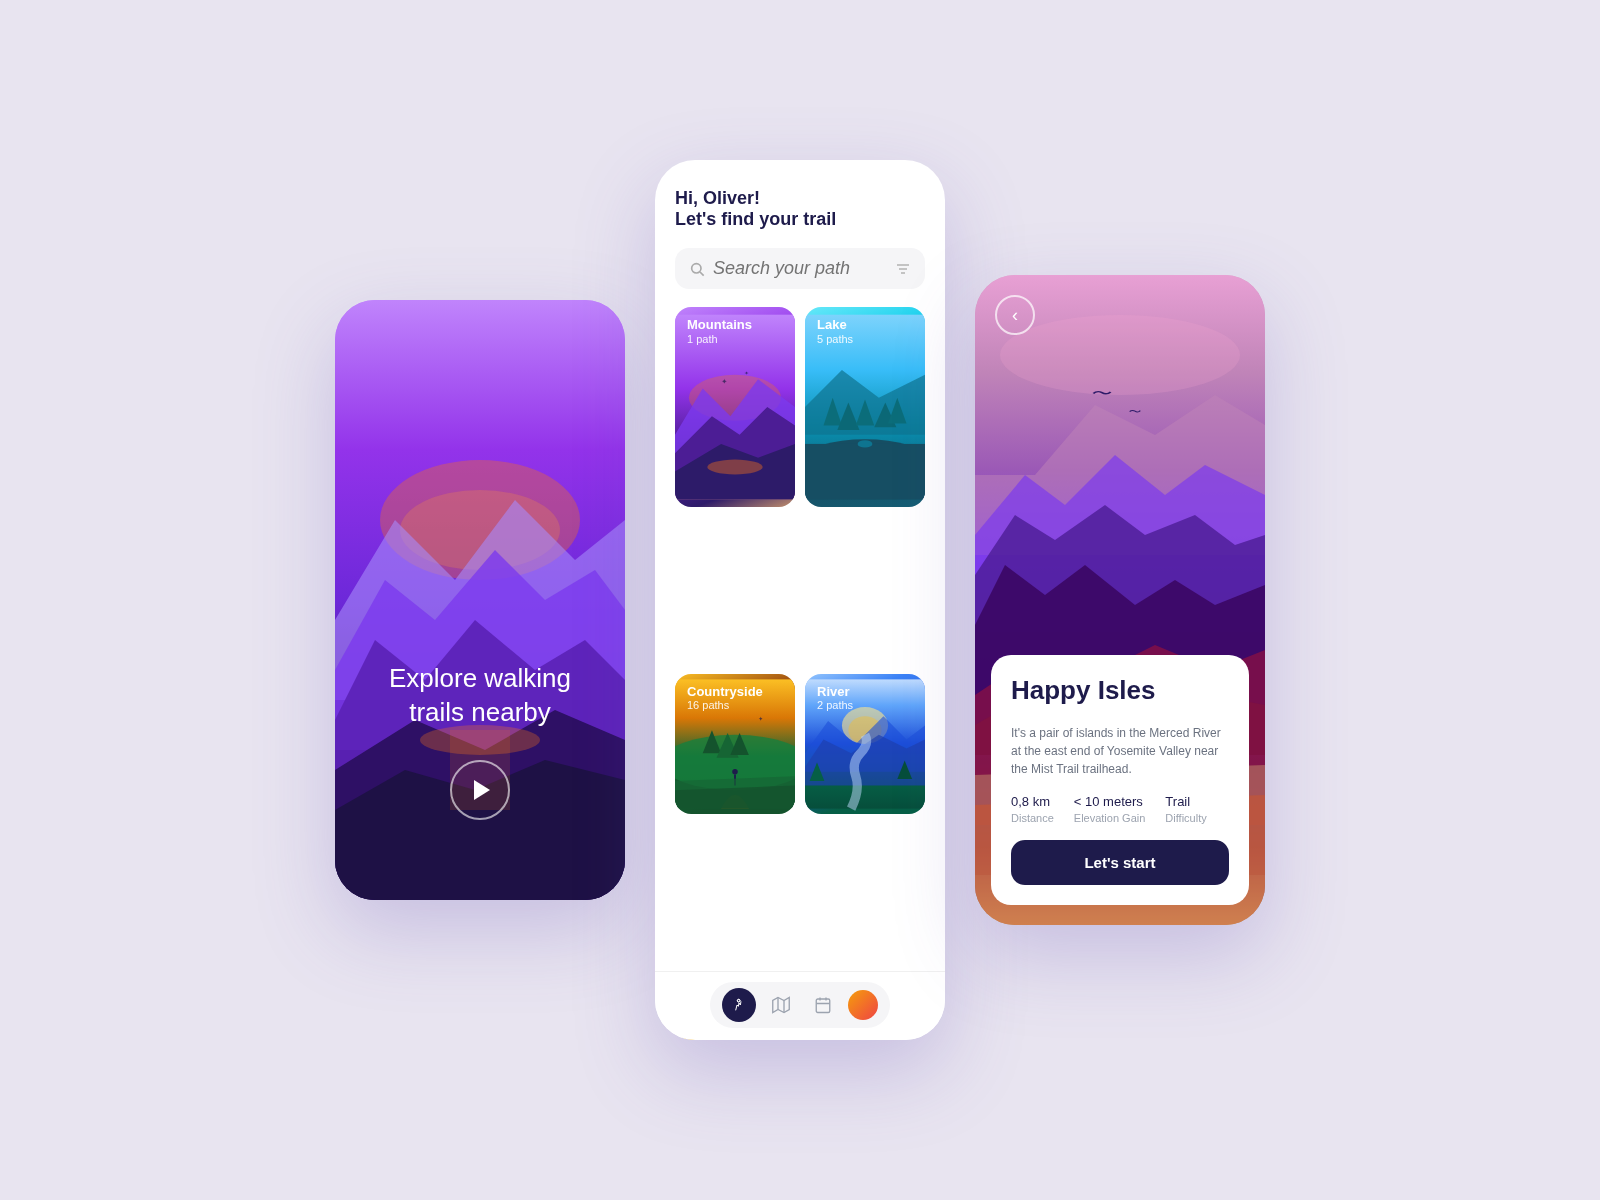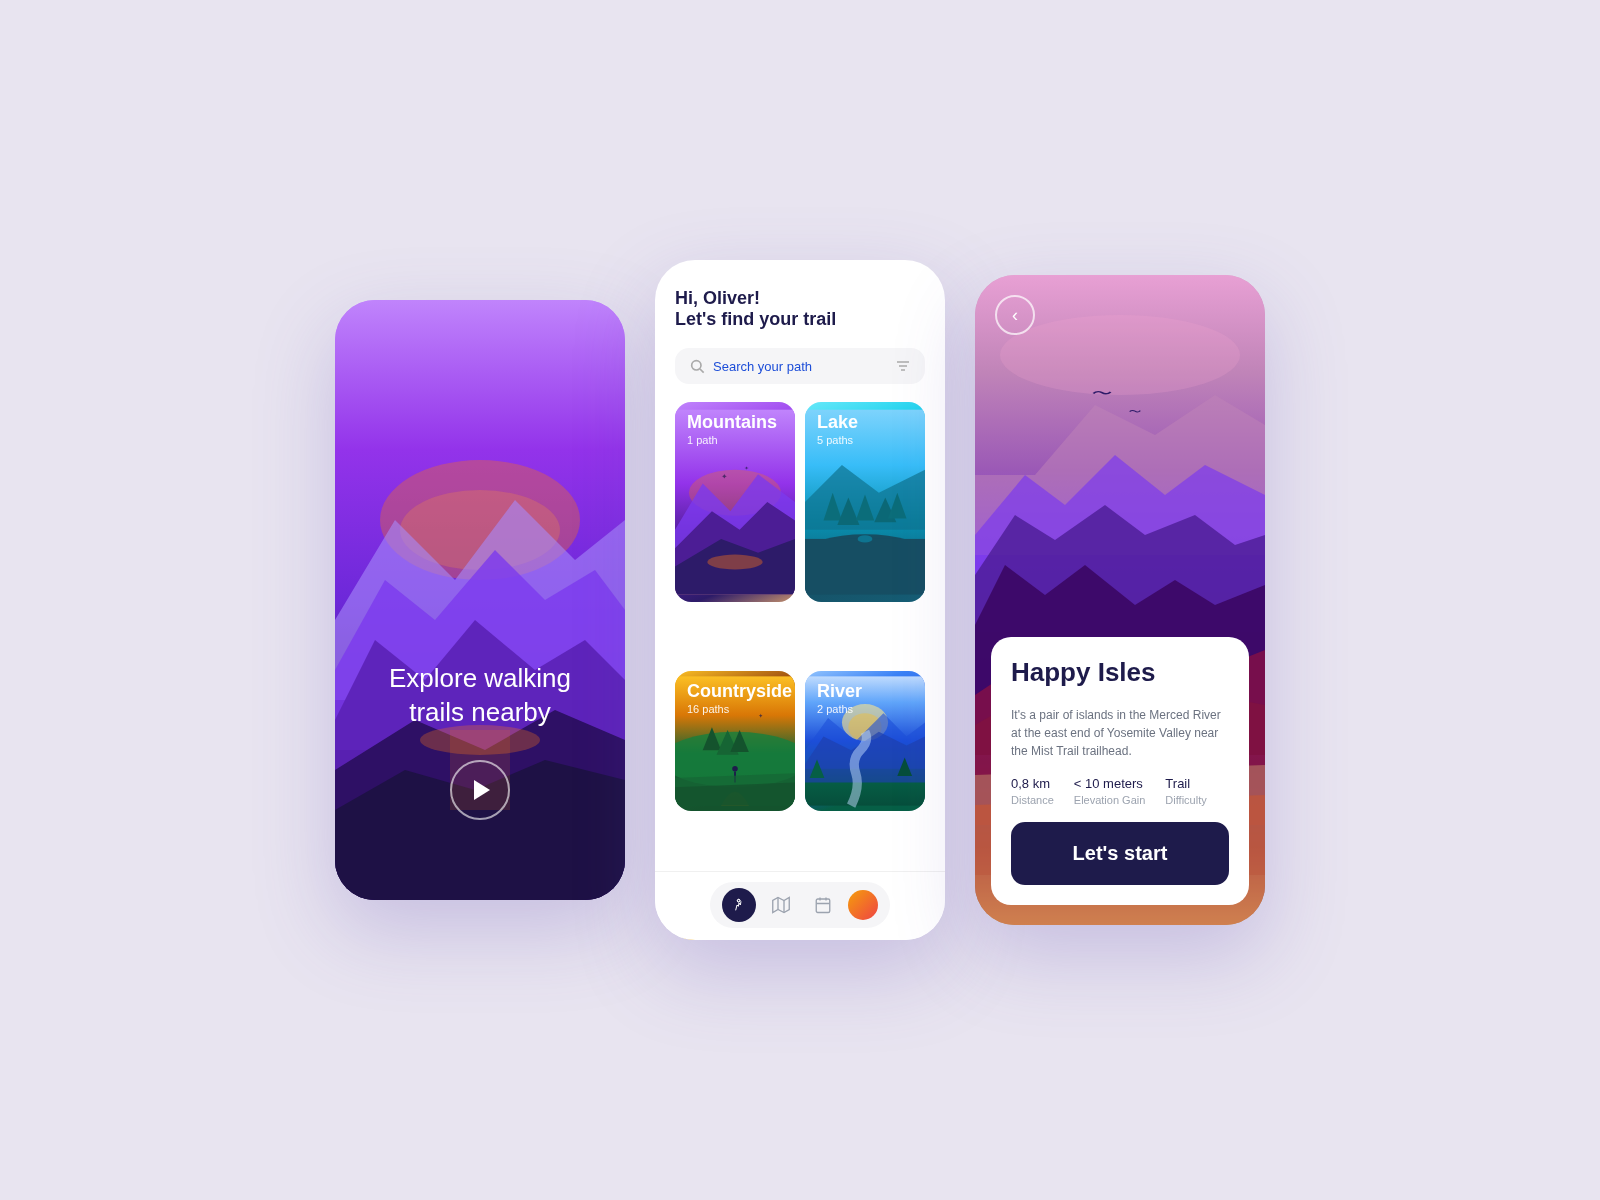--- a/index.html
+++ b/index.html
@@ -29,21 +29,21 @@
       box-shadow: 0 30px 80px rgba(100, 80, 180, 0.25);
     }
 
     .phone-1 {
       width: 290px;
       height: 600px;
     }
 
     .phone-2 {
       width: 290px;
-      height: 680px;
+      height: 880px;
       background: #fff;
     }
 
     .phone-3 {
       width: 290px;
       height: 650px;
     }
 
     
     .splash-bg {
@@ -114,41 +114,42 @@
       align-items: center;
       background: #f5f5f7;
       border-radius: 14px;
       padding: 10px 14px;
       margin-bottom: 18px;
       gap: 8px;
     }
 
     .search-text {
       flex: 1;
-      color: #1d4ed8;
-      font-size: 13px;
+      color: #737373;
+      font-size: 18px;
+      font-style: italic;
     }
 
     .trail-card {
       border-radius: 16px;
       overflow: hidden;
       position: relative;
       cursor: pointer;
     }
 
     .trail-label {
       position: absolute;
       top: 10px;
       left: 12px;
       color: white;
       z-index: 2;
     }
 
     .trail-name {
-      font-size: 18px;
+      font-size: 13px;
       font-weight: 700;
       line-height: 1.2;
     }
 
     .trail-paths {
       font-size: 11px;
       opacity: 0.9;
     }
 
     
@@ -225,23 +226,23 @@
     .stat-label {
       font-size: 11px;
       color: #9ca3af;
     }
 
     .start-btn {
       background: #1e1b4b;
       color: white;
       border: none;
       border-radius: 14px;
-      padding: 20px;
+      padding: 14px;
       width: 100%;
-      font-size: 20px;
+      font-size: 15px;
       font-weight: 600;
       cursor: pointer;
       text-align: center;
     }
 
     
     .mountain-svg {
       position: absolute;
       bottom: 0;
       left: 0;

